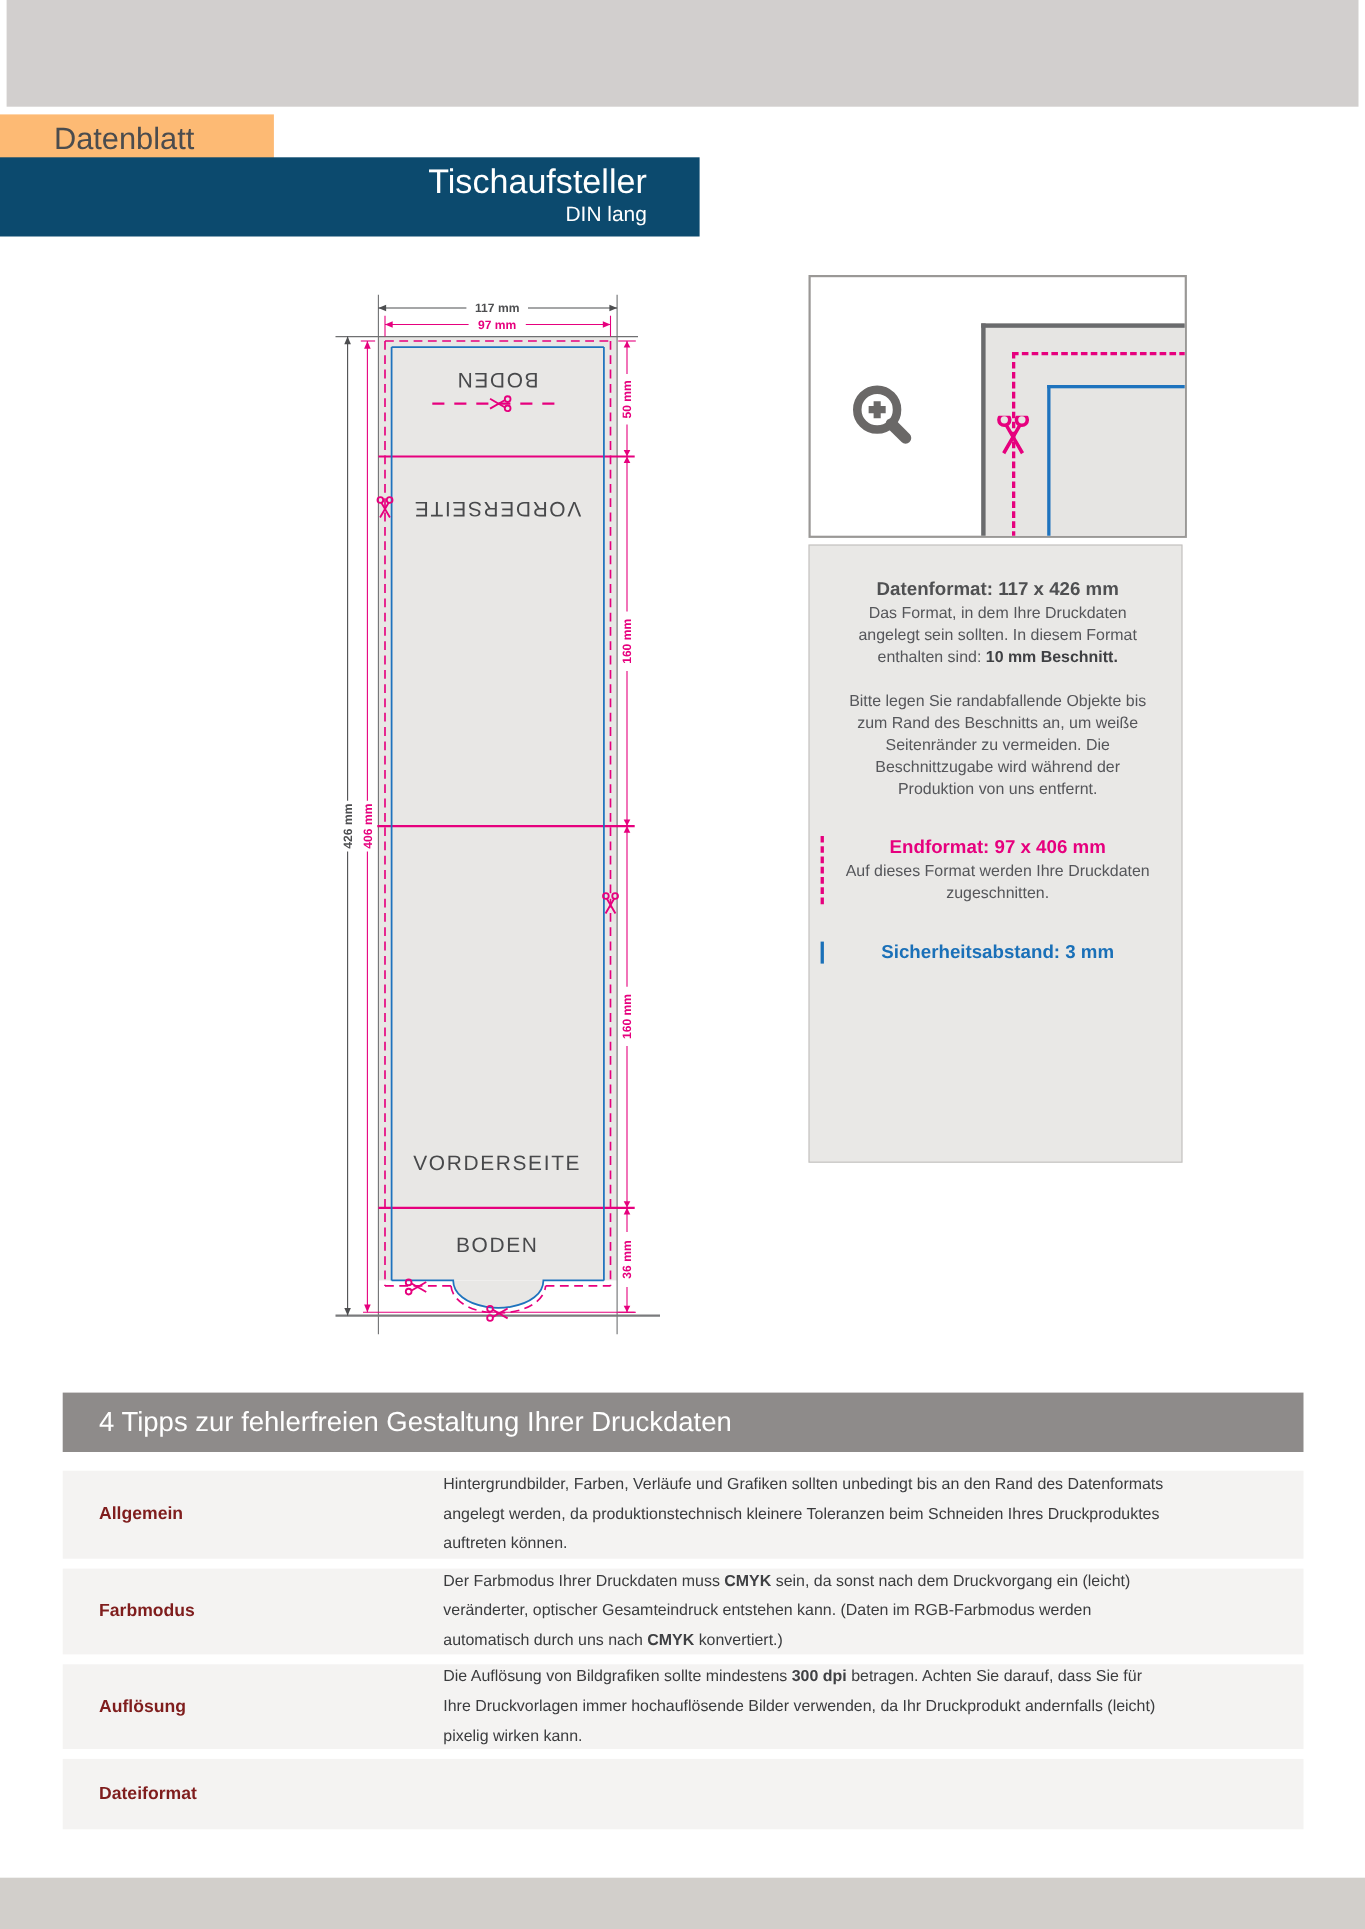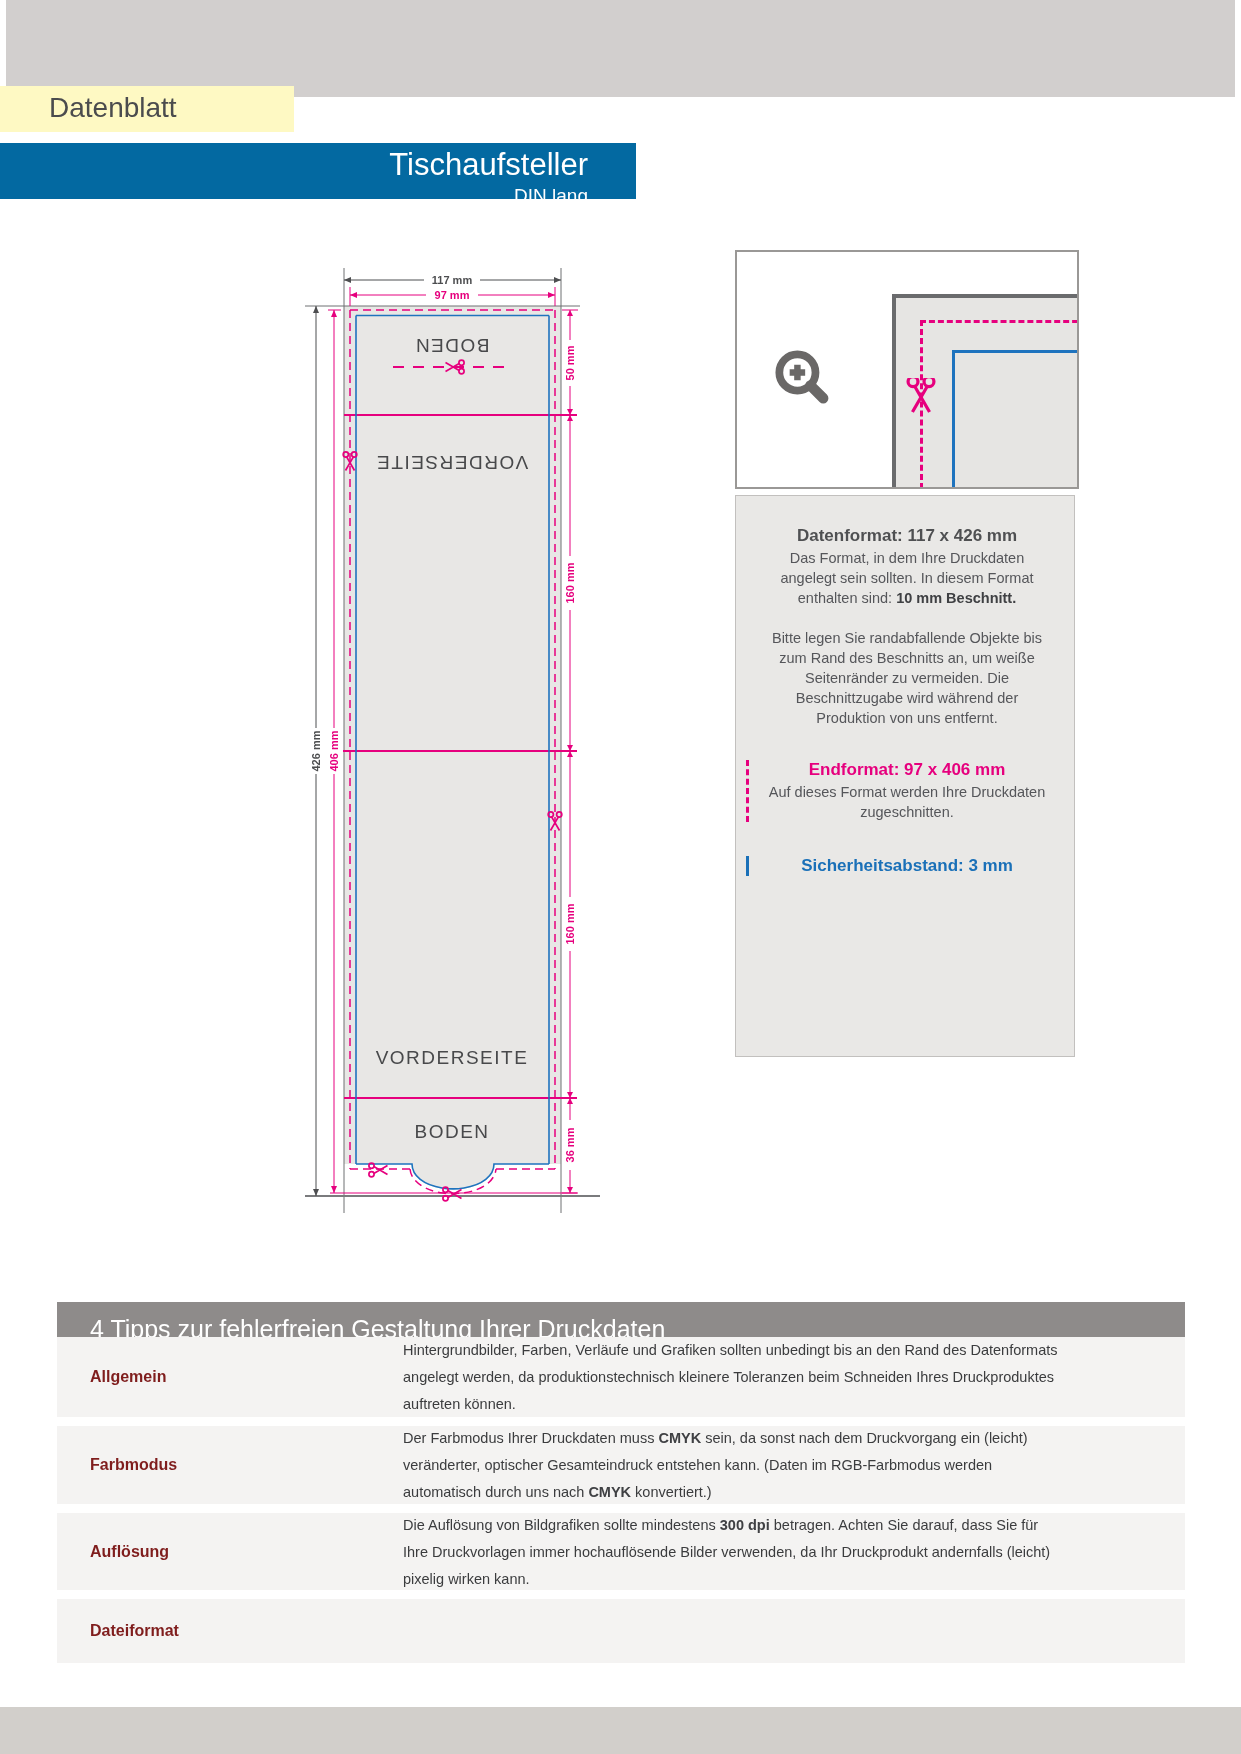--- a/index.html
+++ b/index.html
@@ -4,23 +4,23 @@
 <style>
   html,body{margin:0;padding:0;}
   body{
     width:1241px;height:1754px;position:relative;background:#ffffff;
     font-family:"Liberation Sans","DejaVu Sans",sans-serif;
     -webkit-font-smoothing:antialiased;
   }
   .abs{position:absolute;}
   
   .top-band{left:6px;top:0;width:1229px;height:97px;background:#d2cfce;}
-  .doc-label-box{left:0;top:86px;width:249px;height:46px;background:#fef9c3;padding-left:45px;}
+  .doc-label-box{left:0;top:104px;width:249px;height:46px;background:#fdba74;}
   .doc-label{left:49px;top:6px;font-size:28px;color:#4b4c4e;}
-  .title-bar{left:0;top:143px;width:636px;height:56px;background:#0369a1;color:#ffffff;text-align:right;}
+  .title-bar{left:0;top:143px;width:636px;height:72px;background:#0c4a6e;color:#ffffff;text-align:right;}
   .product-title{position:absolute;right:48px;top:4px;font-size:31px;}
   .product-subtitle{position:absolute;right:48px;top:42px;font-size:19px;}
   
   svg text{font-family:"Liberation Sans","DejaVu Sans",sans-serif;}
   .dim-t{font-size:11px;font-weight:700;fill:#4d4e50;}
   .dim-tp{font-size:11px;font-weight:700;fill:#e6007e;}
   .sec-t{font-size:19px;fill:#48494b;letter-spacing:1.5px;}
   
   .zoom-box{left:735px;top:250px;width:340px;height:235px;background:#ffffff;border:2px solid #9a9896;overflow:hidden;}
   .corner-art{left:155px;top:42px;width:200px;height:200px;background:#e6e5e3;border-top:4px solid #6a6b6d;border-left:4px solid #6a6b6d;}
@@ -33,21 +33,21 @@
   .info-panel h3{margin:0 0 2px 0;font-size:17px;}
   .t-dark{color:#4f5052;}
   .t-pink{color:#e6007e;}
   .t-blue{color:#1a70b8;}
   .info-body{font-size:14.5px;line-height:20px;color:#55565a;margin:0;}
   .blk{margin-bottom:22px;}
   .blk-endformat{border-left:3px dashed #e6007e;padding-left:13px;margin-left:-16px;margin-top:32px;}
   .blk-sicherheit{border-left:3px solid #1a70b8;padding-left:13px;margin-left:-16px;margin-top:34px;}
   .b{font-weight:700;color:#3f4043;}
   
-  .tips-bar{left:57px;top:1266px;width:1128px;height:54px;background:#8e8b8a;color:#ffffff;font-size:25px;line-height:54px;padding-left:33px;box-sizing:border-box;margin-top:36px;}
+  .tips-bar{left:57px;top:1266px;width:1128px;height:54px;background:#8e8b8a;color:#ffffff;font-size:25px;line-height:54px;padding-left:33px;box-sizing:border-box;}
   .tip-row{left:57px;width:1128px;background:#f4f3f2;}
   .row-1{top:1337px;height:80px;}
   .row-2{top:1426px;height:78px;}
   .row-3{top:1513px;height:77px;}
   .row-4{top:1599px;height:64px;}
   .tip-label{position:absolute;left:33px;top:50%;transform:translateY(-50%);font-size:16px;color:#7f1d1d;font-weight:bold;}
   .tip-text{position:absolute;left:346px;top:50%;transform:translateY(-50%);width:660px;font-size:14.5px;line-height:27px;color:#3b3c3e;}
   .bottom-band{left:0;top:1707px;width:1241px;height:47px;background:#d2cfcb;}
 </style>
 </head>

